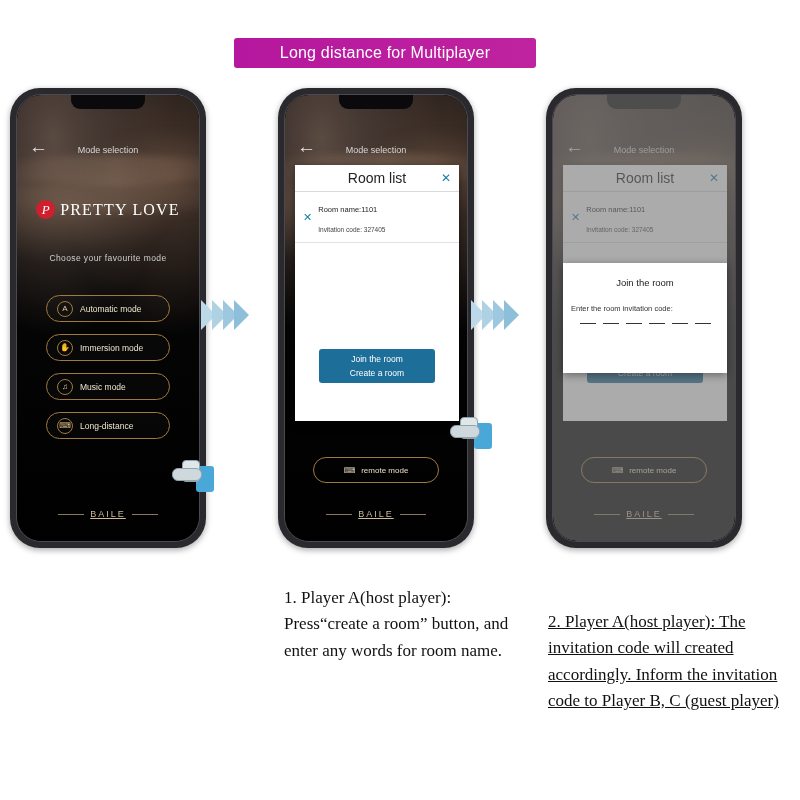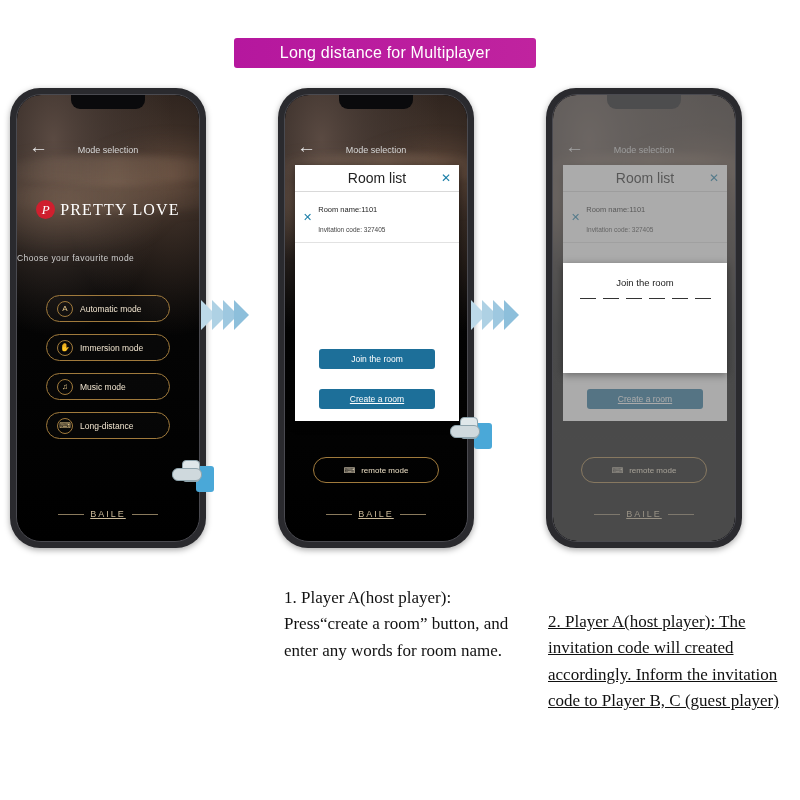--- a/index.html
+++ b/index.html
@@ -146,20 +146,21 @@
   .brand-text {
     color: #ffffff;
     font-size: 16px;
     letter-spacing: 1.2px;
     font-family: "Liberation Serif", serif;
   }
   .tagline {
     position: absolute;
     top: 158px;
     width: 100%;
+    text-align: center;
     color: #cfcfcf;
     font-size: 8.5px;
     letter-spacing: .4px;
     z-index: 4;
   }
 
   .mode-list {
     position: absolute;
     top: 200px;
     left: 0; right: 0;
@@ -269,21 +270,21 @@
     height: 20px;
     border-radius: 3px;
     background: #1d6f99;
     color: #fff;
     font-size: 8.5px;
     display: flex;
     align-items: center;
     justify-content: center;
   }
   .dlg-btn.join { bottom: 52px; }
-  .dlg-btn.create { bottom: 12px; text-decoration: underline; }
+  .dlg-btn.create { bottom: 38px; }
 
   
   .remote-pill {
     position: absolute;
     bottom: 58px;
     left: 50%;
     transform: translateX(-50%);
     width: 124px;
     height: 24px;
     border: 1px solid #a07a3c;
@@ -549,20 +550,21 @@
         <div class="dialog-body">
           <div class="dlg-btn join"></div>
           <div class="dlg-btn create">Create a room</div>
         </div>
       </div>
 
       <div class="dim"></div>
 
       <div class="join-panel">
         <div class="join-title">Join the room</div>
+        <div class="join-label">Enter the room invitation code:</div>
         <div class="code-dashes">
           <span></span>
           <span></span>
           <span></span>
           <span></span>
           <span></span>
           <span></span>
         </div>
       </div>
 

